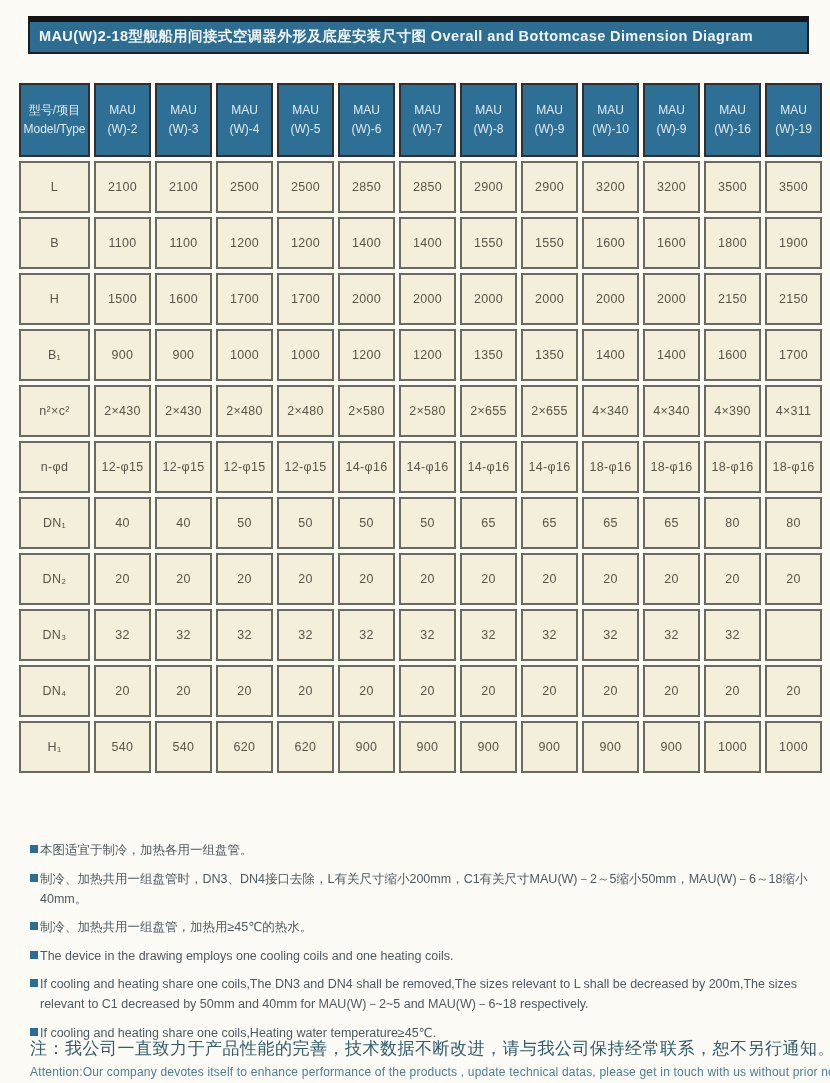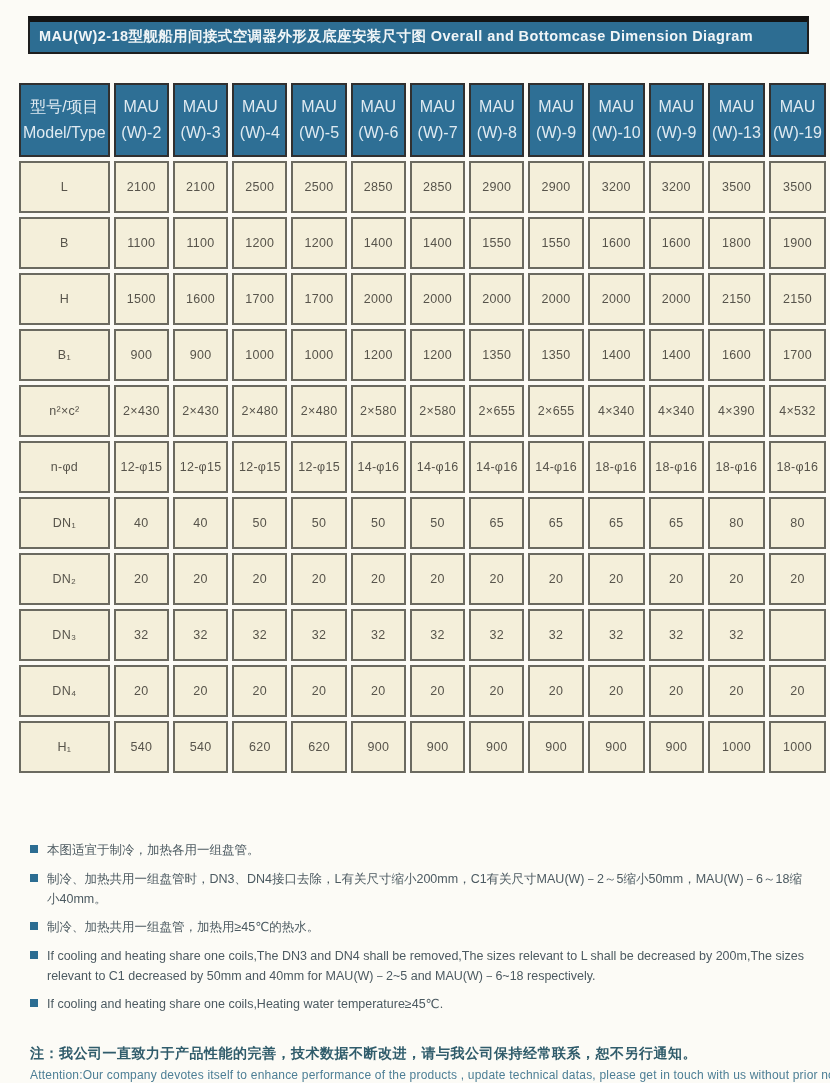--- a/index.html
+++ b/index.html
@@ -28,52 +28,52 @@
   }
   table.dim-table th, table.dim-table td {
     border: 2px solid #6b6a60;
     text-align: center; vertical-align: middle;
     padding: 0 2px;
   }
   table.dim-table thead th {
     background: #2e6f95;
     border-color: #303030;
     color: #dfeaf1;
-    font-weight: normal; font-size: 16px; line-height: 1.6;
+    font-weight: normal; font-size: 12px; line-height: 1.6;
     height: 74px; width: 57px;
   }
   table.dim-table thead th.corner { width: 71px; }
   table.dim-table tbody th, table.dim-table tbody td {
     background: #f4efda;
     color: #57544b;
     font-weight: normal; font-size: 12.5px;
     height: 52px; width: 57px;
     letter-spacing: 0.3px;
   }
   table.dim-table tbody th { width: 71px; }
 
   .notes {
     position: absolute; left: 30px; top: 840px; width: 780px;
     margin: 0; padding: 0; list-style: none;
   }
   .notes li {
-    display: flex; align-items: flex-start; gap: 9px;
+    display: flex; align-items: flex-start; gap: 2px;
     margin-bottom: 8.5px;
     font-size: 12.5px; line-height: 1.6; color: #4c5a61;
   }
   .notes li .bullet {
     flex: 0 0 auto; width: 8px; height: 8px;
     background: #2c6d92; margin-top: 5px;
   }
   .notes li .note-text { flex: 1 1 auto; }
 
   .footer { position: absolute; left: 30px; top: 1037px; width: 800px; }
   .footer-cn {
-    font-size: 14px; font-weight: bold; color: #305c6b;
-    margin-bottom: 5px; letter-spacing: 0.5px; white-space: nowrap; margin-top: 8px;
+    font-size: 17px; font-weight: normal; color: #305c6b;
+    margin-bottom: 5px; letter-spacing: 0.5px; white-space: nowrap;
   }
   .footer-en {
     font-size: 12px; color: #4c7e95; letter-spacing: 0.2px;
     white-space: nowrap; overflow: hidden; width: 800px;
   }
 </style>
 </head>
 <body>
 
 <div class="page">
@@ -122,21 +122,21 @@
           <th>
             <div>MAU</div>
             <div>(W)-10</div>
           </th>
           <th>
             <div>MAU</div>
             <div>(W)-9</div>
           </th>
           <th>
             <div>MAU</div>
-            <div>(W)-13</div>
+            <div>(W)-16</div>
           </th>
           <th>
             <div>MAU</div>
             <div>(W)-19</div>
           </th>
         </tr>
       </thead>
     <tbody>
         <tr>
           <th>L</th>
@@ -204,21 +204,21 @@
           <td>2×430</td>
           <td>2×480</td>
           <td>2×480</td>
           <td>2×580</td>
           <td>2×580</td>
           <td>2×655</td>
           <td>2×655</td>
           <td>4×340</td>
           <td>4×340</td>
           <td>4×390</td>
-          <td>4×532</td>
+          <td>4×311</td>
         </tr>
         <tr>
           <th>n-φd</th>
           <td>12-φ15</td>
           <td>12-φ15</td>
           <td>12-φ15</td>
           <td>12-φ15</td>
           <td>14-φ16</td>
           <td>14-φ16</td>
           <td>14-φ16</td>
@@ -314,20 +314,24 @@
       <li>
         <span class="bullet"></span>
         <span class="note-text">制冷、加热共用一组盘管时，DN3、DN4接口去除，L有关尺寸缩小200mm，C1有关尺寸MAU(W)－2～5缩小50mm，MAU(W)－6～18缩小40mm。</span>
       </li>
       <li>
         <span class="bullet"></span>
         <span class="note-text">制冷、加热共用一组盘管，加热用≥45℃的热水。</span>
       </li>
       <li>
         <span class="bullet"></span>
+        <span class="note-text">The device in the drawing employs one cooling coils and one heating coils.</span>
+      </li>
+      <li>
+        <span class="bullet"></span>
         <span class="note-text">If cooling and heating share one coils,The DN3 and DN4 shall be removed,The sizes relevant to L shall be decreased by 200m,The sizes relevant to C1 decreased by 50mm and 40mm for MAU(W)－2~5 and MAU(W)－6~18 respectively.</span>
       </li>
       <li>
         <span class="bullet"></span>
         <span class="note-text">If cooling and heating share one coils,Heating water temperature≥45℃.</span>
       </li>
     </ul>
 
   <div class="footer">
     <div class="footer-cn">注：我公司一直致力于产品性能的完善，技术数据不断改进，请与我公司保持经常联系，恕不另行通知。</div>

